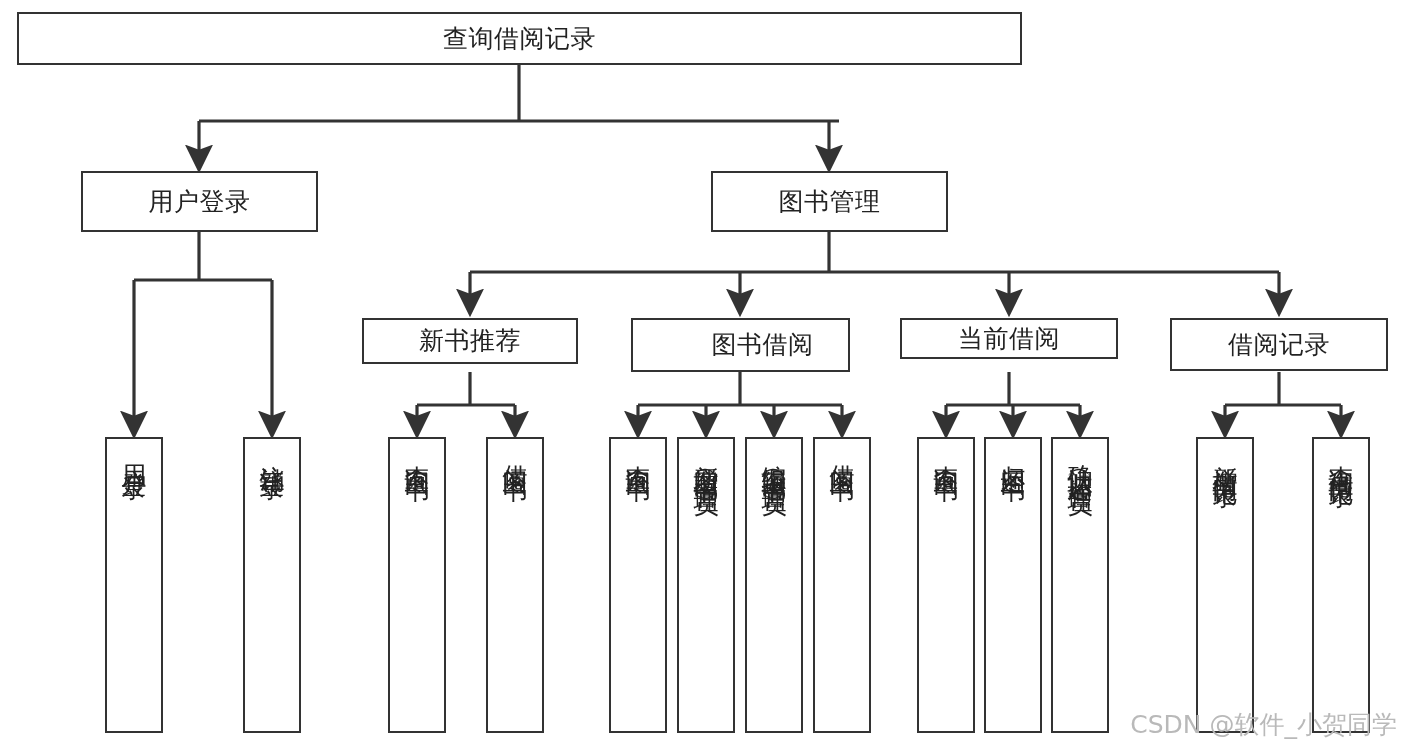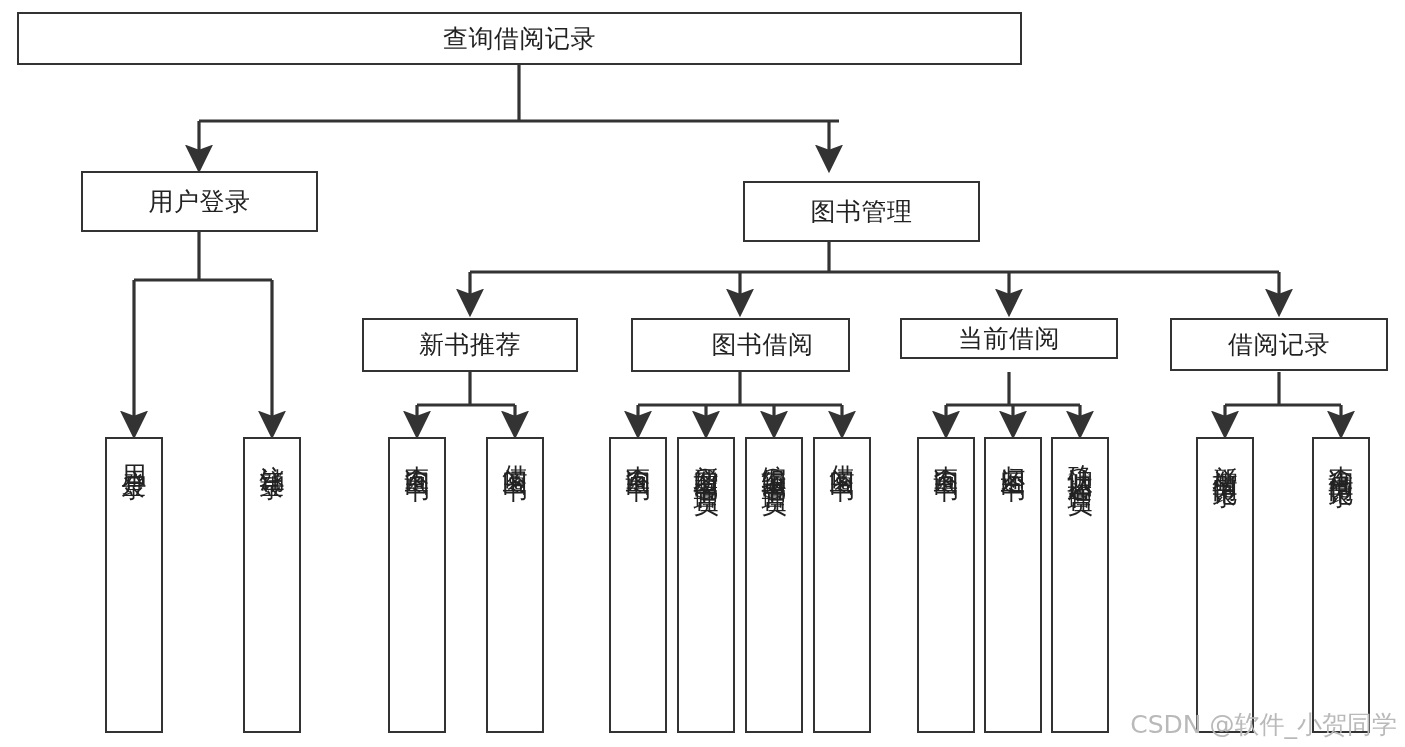--- a/index.html
+++ b/index.html
@@ -130,25 +130,25 @@
     </g>
   </svg>
 
   <div class="node root horiz" style="left:17px; top:12px; width:1005px; height:53px;">
     <span class="lbl">查询借阅记录</span>
   </div>
 
   <div class="node horiz" style="left:81px; top:171px; width:237px; height:61px;">
     <span class="lbl">用户登录</span>
   </div>
-  <div class="node horiz" style="left:711px; top:181px; width:237px; height:61px;margin-left:32px;">
+  <div class="node horiz" style="left:711px; top:171px; width:237px; height:61px;">
     <span class="lbl">图书管理</span>
   </div>
 
-  <div class="node horiz" style="left:362px; top:318px; width:216px; height:54px;">
+  <div class="node horiz" style="left:362px; top:318px; width:216px; height:46px;">
     <span class="lbl">新书推荐</span>
   </div>
   <div class="node horiz" style="left:631px; top:318px; width:219px; height:54px;padding-left:44px;">
     <span class="lbl">图书借阅</span>
   </div>
   <div class="node horiz" style="left:900px; top:318px; width:218px; height:41px;">
     <span class="lbl">当前借阅</span>
   </div>
   <div class="node horiz" style="left:1170px; top:318px; width:218px; height:53px;">
     <span class="lbl">借阅记录</span>

